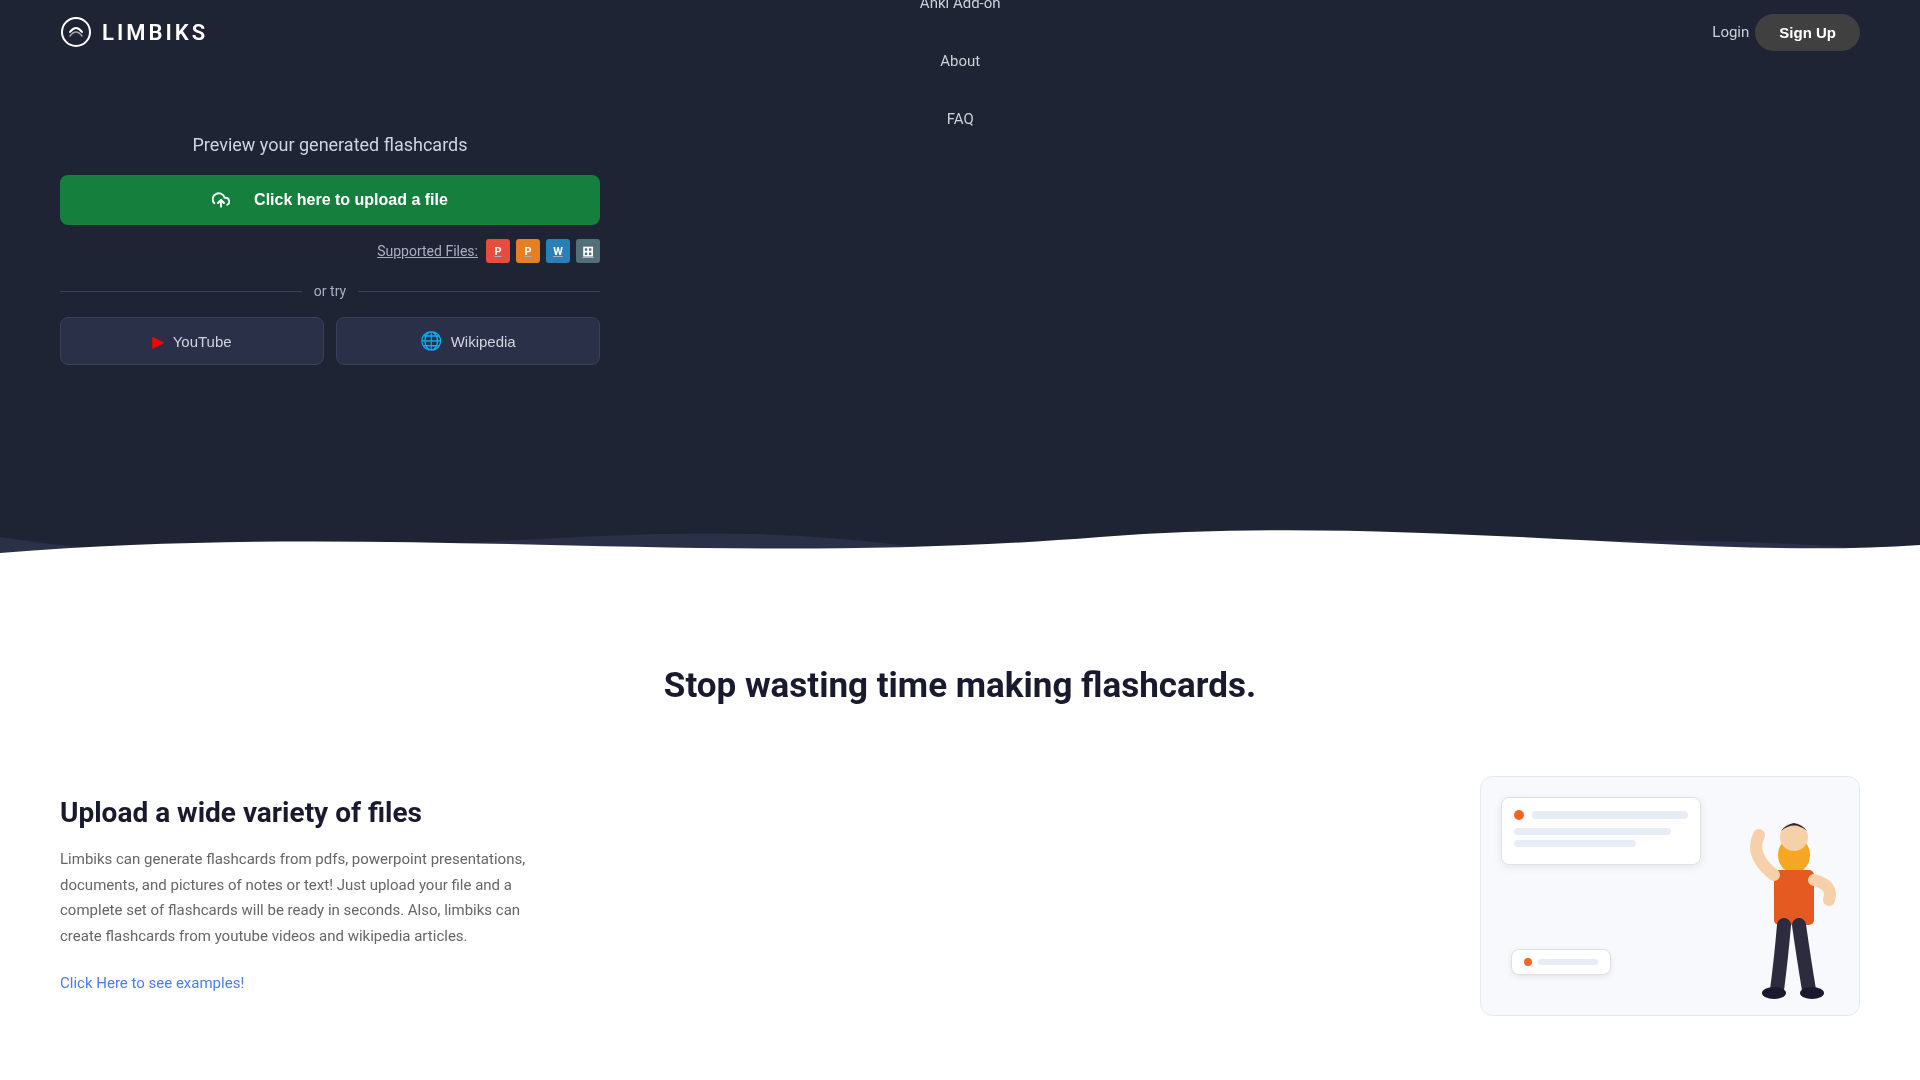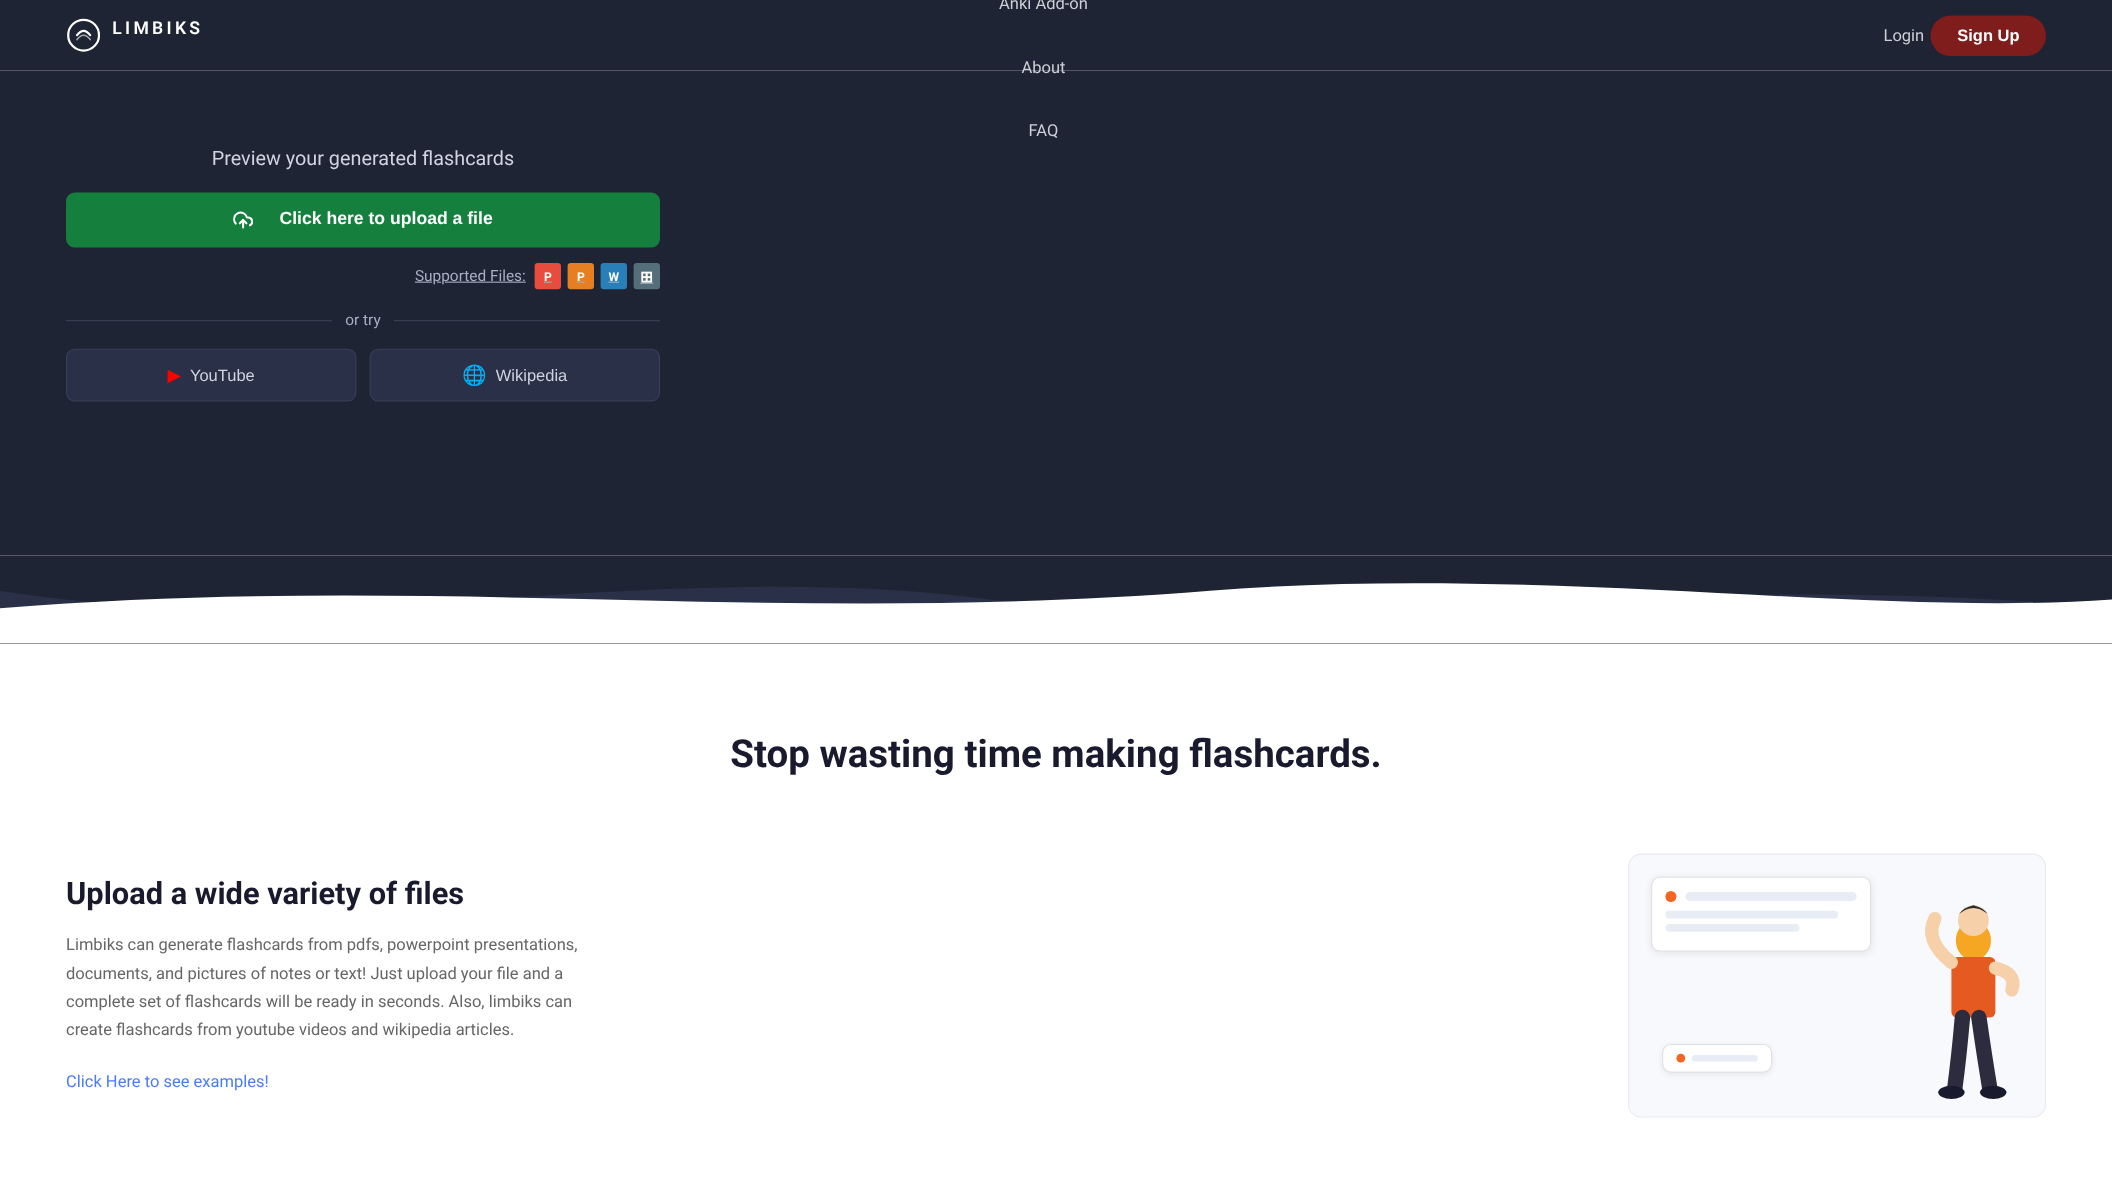--- a/index.html
+++ b/index.html
@@ -12,24 +12,24 @@
       align-items: center;
       justify-content: space-between;
       padding: 0 60px;
       height: 64px;
       position: sticky;
       top: 0;
       z-index: 100;
     }
     .nav-logo {
       display: flex;
-      align-items: flex-start;
+      align-items: center;
       gap: 10px;
       color: white;
-      font-size: 16px;
+      font-size: 22px;
       font-weight: 600;
       letter-spacing: 3px;
       text-transform: uppercase;
     }
     .nav-logo-icon {
       width: 32px;
       height: 32px;
     }
     .nav-links {
       display: flex;
@@ -46,21 +46,21 @@
       display: flex;
       align-items: center;
       gap: 6px;
     }
     .nav-login {
       color: #cdd0d8;
       text-decoration: none;
       font-size: 15px;
     }
     .nav-signup {
-      background: #7f1d1d;
+      background: #404040;
       color: white;
       border: none;
       padding: 10px 24px;
       border-radius: 24px;
       font-size: 15px;
       font-weight: 600;
       cursor: pointer;
     }
 
     

